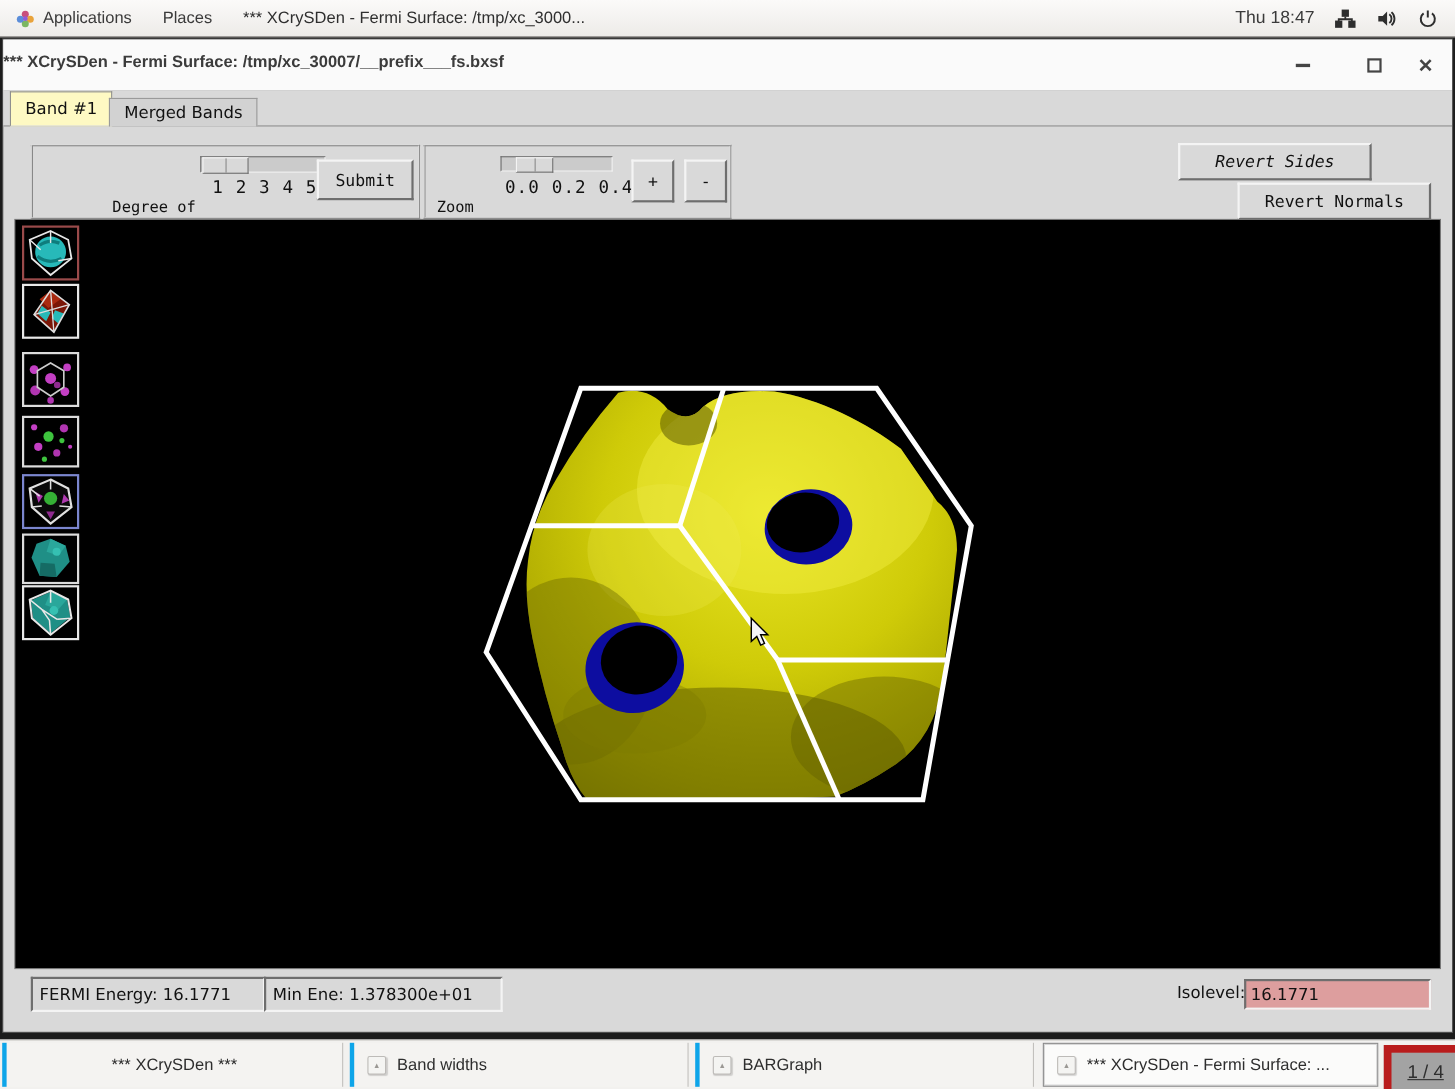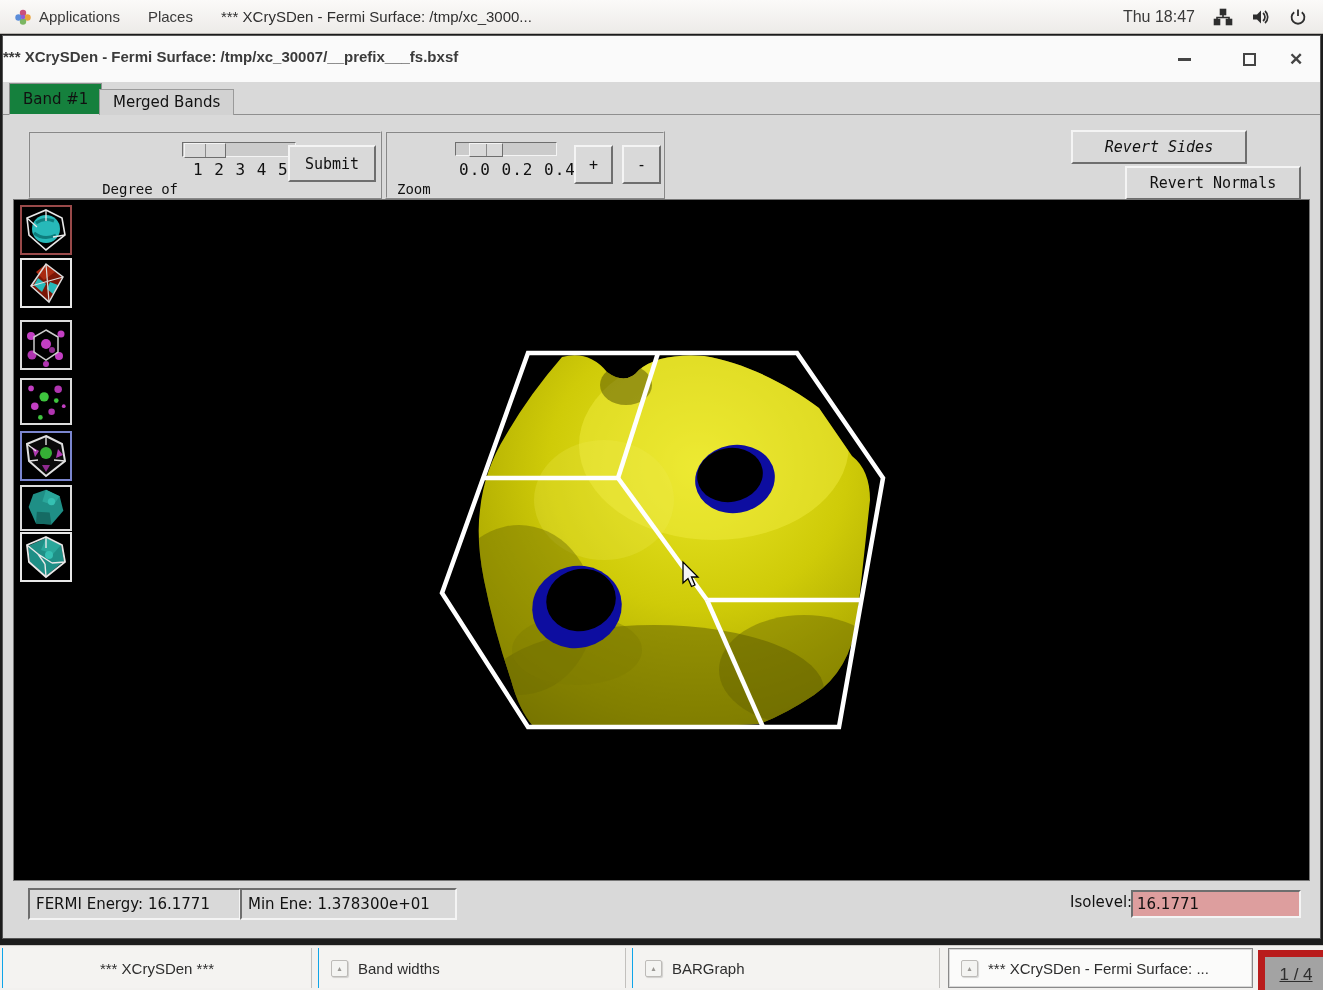--- a/index.html
+++ b/index.html
@@ -24,21 +24,21 @@
   .winctl{position:absolute;top:10px;width:26px;height:26px;display:flex;align-items:center;
           justify-content:center;color:#444;cursor:default;}
   #ctl-min{left:1168px;}  #ctl-max{left:1233px;}  #ctl-close{left:1280px;font-size:17px;font-weight:bold;}
   #ctl-min .bar{width:13px;height:3px;background:#444;}
   #ctl-max .box{width:9px;height:9px;border:2px solid #444;}
 
   
   #tabbar{left:0;top:46px;width:1317px;height:32px;background:#d9d9d9;border-bottom:1px solid #8f8f8f;}
   .tab{position:absolute;bottom:-1px;font-size:15px;color:#111;padding:0 13px;
        font-family:"DejaVu Sans",sans-serif;cursor:default;}
-  .tab.active{left:6px;height:30px;line-height:30px;background:#15803d;
+  .tab.active{left:6px;height:30px;line-height:30px;background:#fef9c3;
               border:1px solid #8f8f8f;border-bottom:1px solid #d9d9d9;}
   .tab.inactive{left:96px;height:25px;line-height:25px;background:#d2d2d2;
                 border:1px solid #9a9a9a;border-bottom:none;}
 
   
   .raised{background:#d9d9d9;border-style:solid;border-width:2px;
           border-color:#f4f4f4 #6e6e6e #6e6e6e #f4f4f4;}
   .sunken{background:#d9d9d9;border-style:solid;border-width:2px;
           border-color:#6e6e6e #f4f4f4 #f4f4f4 #6e6e6e;}
   .groupframe{border:2px ridge #dcdcdc;background:#d9d9d9;}
@@ -61,21 +61,21 @@
   .statusbox{display:flex;align-items:center;padding-left:6px;font-size:15px;color:#111;
              font-family:"DejaVu Sans",sans-serif;}
   #isolabel{font-size:15px;color:#111;font-family:"DejaVu Sans",sans-serif;}
   #isoentry{border-style:solid;border-width:2px;border-color:#6e6e6e #f4f4f4 #f4f4f4 #6e6e6e;
             font-size:15px;color:#111;padding:1px 4px;font-family:"DejaVu Sans",sans-serif;outline:none;}
 
   
   #taskbar{left:0;top:945px;width:1323px;height:45px;background:#f2f1ef;border-top:1px solid #cccac7;}
   .taskbtn{position:absolute;top:2px;height:40px;display:flex;align-items:center;gap:10px;
            font-size:15px;color:#2e2e2e;background:#f4f3f1;border-right:1px solid #c2c0bd;
-           border-left:1px solid #0ea5e9;padding:0 12px;box-sizing:border-box;cursor:default;}
+           border-left:4px solid #0ea5e9;padding:0 12px;box-sizing:border-box;cursor:default;}
   .taskbtn.active{background:#fbfbfa;border:1px solid #8a8a8a;box-shadow:inset 0 0 0 1px #d8d8d8;}
   .task-ico{width:15px;height:15px;background:#f4f4f2;border:1px solid #bdbbb8;border-radius:2px;
             box-shadow:1px 1px 1px rgba(0,0,0,.15);flex:0 0 auto;display:flex;align-items:center;justify-content:center;}
   .task-ico span{font-size:8px;color:#9a9894;}
   #pager{position:absolute;left:1258px;top:4px;width:62px;height:36px;border:7px solid #b91c1c;
          background:#a3a3a3;display:flex;align-items:center;justify-content:center;
          font-size:17px;color:#2e2e2e;text-decoration:underline;}
 </style>
 </head>
 <body>

